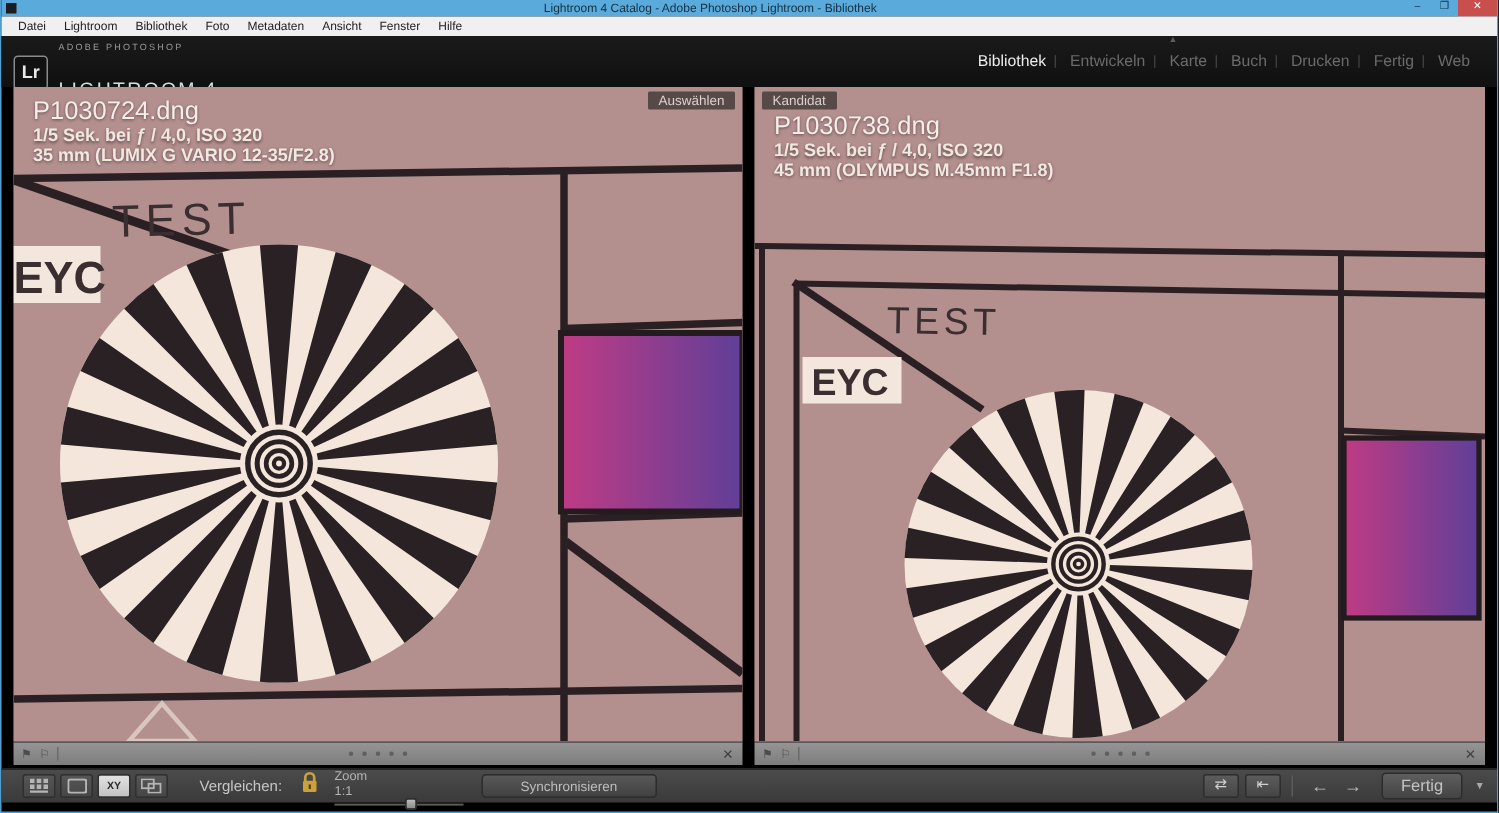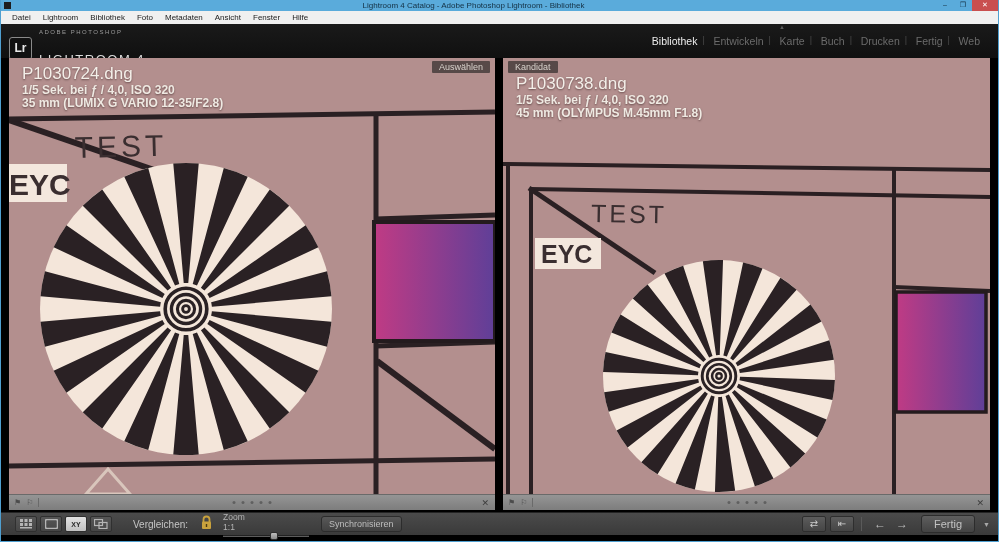--- a/index.html
+++ b/index.html
@@ -74,21 +74,21 @@
   .view-btn svg { display:block; }
   .xy-glyph { font-size:7px; font-weight:bold; color:#2a2a2a; letter-spacing:0; }
   .tb-label { font-size:10px; color:#c6c6c6; margin-left:18px; }
   .lock { margin-left:12px; }
   .zoomer { margin-left:10px; width:86px; }
   .zoomer-row { display:flex; justify-content:space-between; font-size:8.5px; color:#b5b5b5;flex-direction:column; }
   .zoom-track { position:relative; margin-top:3px; height:2px; background:#222;
                 border-bottom:1px solid #5d5d5d; }
   .zoom-thumb { position:absolute; left:55%; top:-3px; width:8px; height:8px; border-radius:2px;
                 background:linear-gradient(#bdbdbd,#8a8a8a); border:1px solid #2d2d2d; }
-  .tb-btn { margin-left:12px; font-size:9px; color:#bdbdbd; padding:2px 7px;
+  .tb-btn { margin-left:12px; font-size:9px; color:#bdbdbd; padding:2px 25px;
             background:linear-gradient(#585858,#414141); border:1px solid #2c2c2c; border-radius:3px; }
   .tb-right { margin-left:auto; margin-right:8px; display:flex; align-items:center; }
   .icon-btn { width:24px; height:16px; margin-left:4px; border-radius:2px; text-align:center;
               background:linear-gradient(#5c5c5c,#454545); border:1px solid #2e2e2e;
               font-size:10px; color:#cfcfcf; line-height:14px; }
   .tb-sep { width:1px; height:14px; background:#5a5a5a; margin:0 7px; }
   .nav-arrow { font-size:12px; color:#bdbdbd; padding:0 5px; }
   .done-btn { margin-left:8px; font-size:11px; color:#c3c3c3; padding:2px 12px;
               background:linear-gradient(#5e5e5e,#434343); border:1px solid #2c2c2c; border-radius:3px; }
   .dd-arrow { font-size:7px; color:#a8a8a8; margin-left:8px; }

